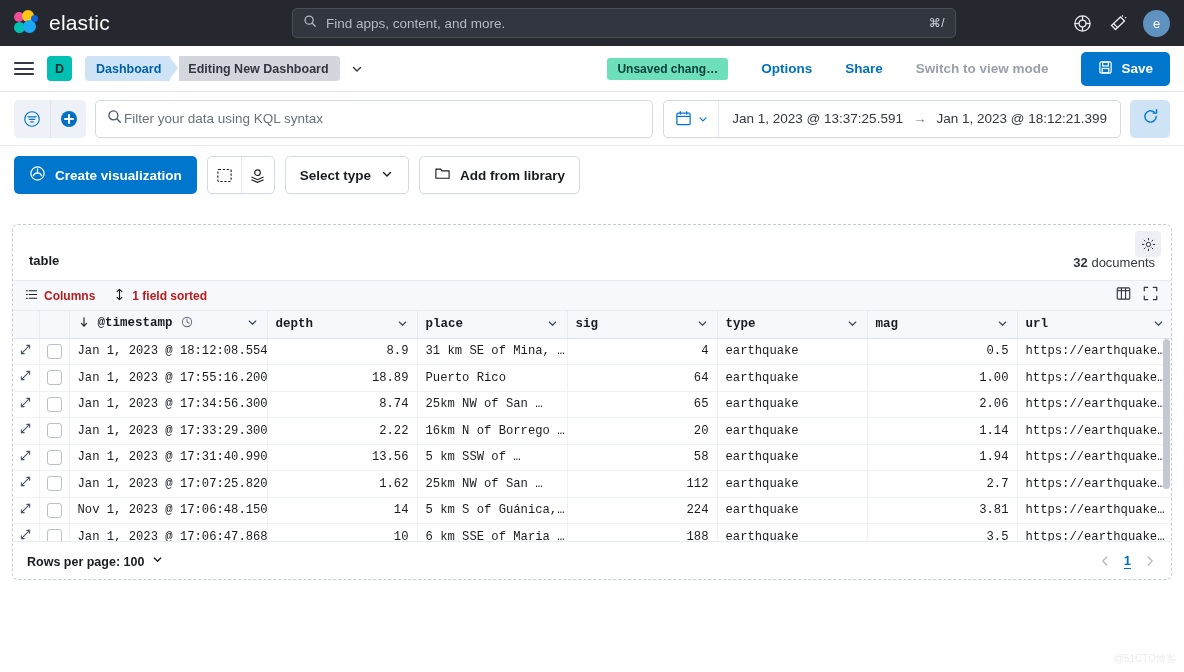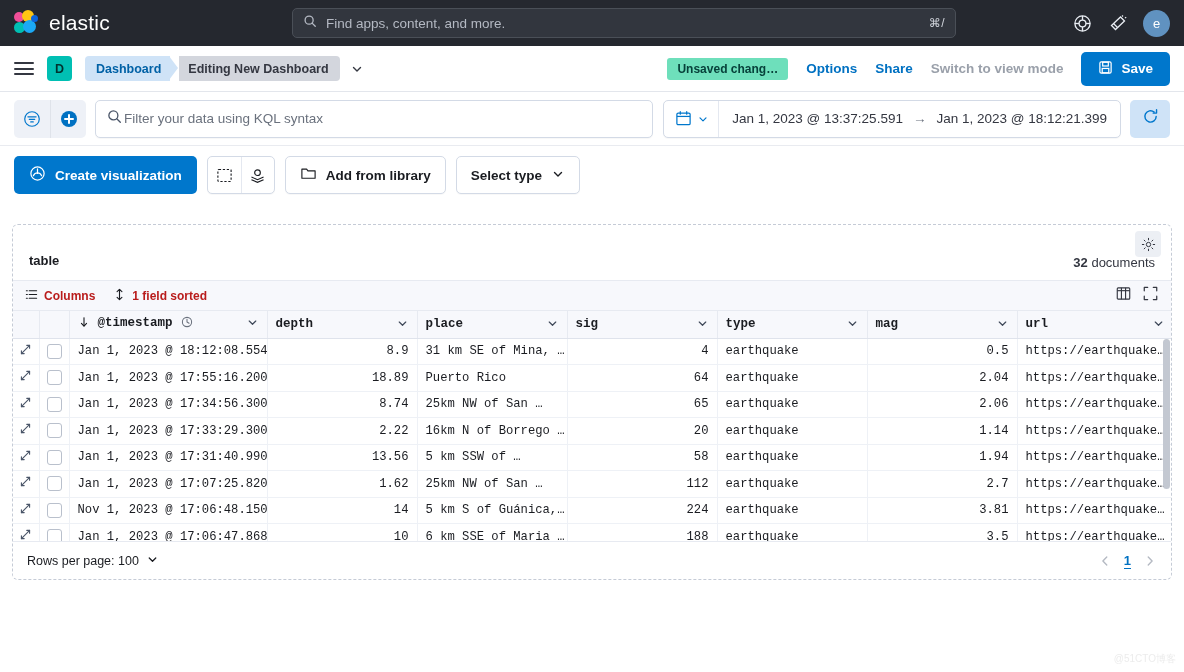--- a/index.html
+++ b/index.html
@@ -87,21 +87,21 @@
     border-bottom: 12.5px solid transparent;
     border-left: 9px solid #cfe3f7;
   }
   .crumb-2 {
     background: #d3d6dd; color: #343741;
     padding: 0 11px 0 9px;
     border-radius: 0 4px 4px 0;
   }
   .crumb-chev { margin-left: 10px; color: #343741; display:flex; }
 
-  .crumb-actions { margin-left: auto; display: flex; align-items: center; gap: 18px; text-align: right; }
+  .crumb-actions { margin-left: auto; display: flex; align-items: center; gap: 33px; text-align: right; }
   .unsaved-badge {
     background: #6edfbb; color: #07413a;
     font-size: 12px; font-weight: bold;
     padding: 4px 10px; border-radius: 3px;
     max-width: 130px; overflow: hidden; text-overflow: ellipsis; white-space: nowrap;
   }
   .link-btn { color: #0071c2; font-size: 13.5px; font-weight: bold; cursor: pointer; }
   .link-btn.disabled { color: #9aa0aa; cursor: default; }
   .save-btn {
     background: #0077cc; color: #fff;
@@ -263,21 +263,21 @@
     width: 7px; height: 150px;
     background: #c3c8d1; border-radius: 4px;
   }
 
   
   .panel-foot {
     height: 38px; border-top: 1px solid #e7eaf1;
     display: flex; align-items: center; padding: 0 14px;
     background: #fff;
   }
-  .rpp { display: flex; align-items: center; gap: 7px; font-size: 12.5px; font-weight: normal; color: #1a1c21; cursor: pointer; }
+  .rpp { display: flex; align-items: flex-end; gap: 7px; font-size: 12.5px; font-weight: bold; color: #1a1c21; cursor: pointer; }
   .pager { margin-left: auto; display: flex; align-items: center; gap: 12px; }
   .pg-arrow { color: #b5bac3; display: flex; cursor: pointer; }
   .pg-num {
     color: #0071c2; font-size: 13px; font-weight: bold;
     border-bottom: 1.5px solid #0071c2; cursor: pointer;
   }
 
   .watermark {
     position: absolute; right: 8px; bottom: 6px;
     font-size: 10px; color: #ececec;
@@ -448,35 +448,35 @@
     <div>
       <svg width="17" height="17" viewBox="0 0 18 18" fill="none" stroke="#1a1c21" stroke-width="1.2">
         <circle cx="9" cy="6" r="3"></circle>
         <path d="M2.6 10.6 L9 13.4 L15.4 10.6"></path>
         <path d="M2.6 13.4 L9 16.2 L15.4 13.4"></path>
       </svg>
     </div>
   </div>
 
   <div class="btn-plain">
-    <span>
-      <svg width="17" height="17" viewBox="0 0 18 18" fill="none" stroke="#1a1c21" stroke-width="1.2">
-        <path d="M2 14 L2 4.4 L7 4.4 L8.4 6.2 L16 6.2 L16 14 Z" stroke-linejoin="round"></path>
-      </svg>
-    </span>
-    <span>Add from library</span>
-  </div>
-
-  <div class="btn-plain">
     <span>Select type</span>
     <span>
       <svg width="14" height="14" viewBox="0 0 16 16" fill="none" stroke="#1a1c21" stroke-width="1.6">
         <polyline points="4,6.2 8,10.2 12,6.2" stroke-linecap="round" stroke-linejoin="round"></polyline>
       </svg>
     </span>
+  </div>
+
+  <div class="btn-plain">
+    <span>
+      <svg width="17" height="17" viewBox="0 0 18 18" fill="none" stroke="#1a1c21" stroke-width="1.2">
+        <path d="M2 14 L2 4.4 L7 4.4 L8.4 6.2 L16 6.2 L16 14 Z" stroke-linejoin="round"></path>
+      </svg>
+    </span>
+    <span>Add from library</span>
   </div>
 
 </div>
 
 <div class="panel">
 
   <div class="panel-head">
     <div class="panel-title">table</div>
     <div class="gear-btn">
       <svg width="15" height="15" viewBox="0 0 18 18" fill="none" stroke="#343741" stroke-width="1.2">
@@ -661,21 +661,21 @@
                   <polyline points="8.4,2.6 11.4,2.6 11.4,5.6" stroke-linecap="round" stroke-linejoin="round"></polyline>
                   <polyline points="5.6,11.4 2.6,11.4 2.6,8.4" stroke-linecap="round" stroke-linejoin="round"></polyline>
                 </svg>
               </span></td>
             <td class="col-chk"><span class="chkbox"></span></td>
             <td>Jan 1, 2023 @ 17:55:16.200</td>
             <td class="num">18.89</td>
             <td>Puerto Rico</td>
             <td class="num">64</td>
             <td>earthquake</td>
-            <td class="num">2.04</td>
+            <td class="num">1.00</td>
             <td>https://earthquake…</td>
           </tr>
           <tr>
             <td class="col-ctrl"><span class="expand-ic">
                 <svg width="13" height="13" viewBox="0 0 14 14" fill="none" stroke="#4a5568" stroke-width="1.2">
                   <line x1="2.6" y1="11.4" x2="11.4" y2="2.6" stroke-linecap="round"></line>
                   <polyline points="8.4,2.6 11.4,2.6 11.4,5.6" stroke-linecap="round" stroke-linejoin="round"></polyline>
                   <polyline points="5.6,11.4 2.6,11.4 2.6,8.4" stroke-linecap="round" stroke-linejoin="round"></polyline>
                 </svg>
               </span></td>

